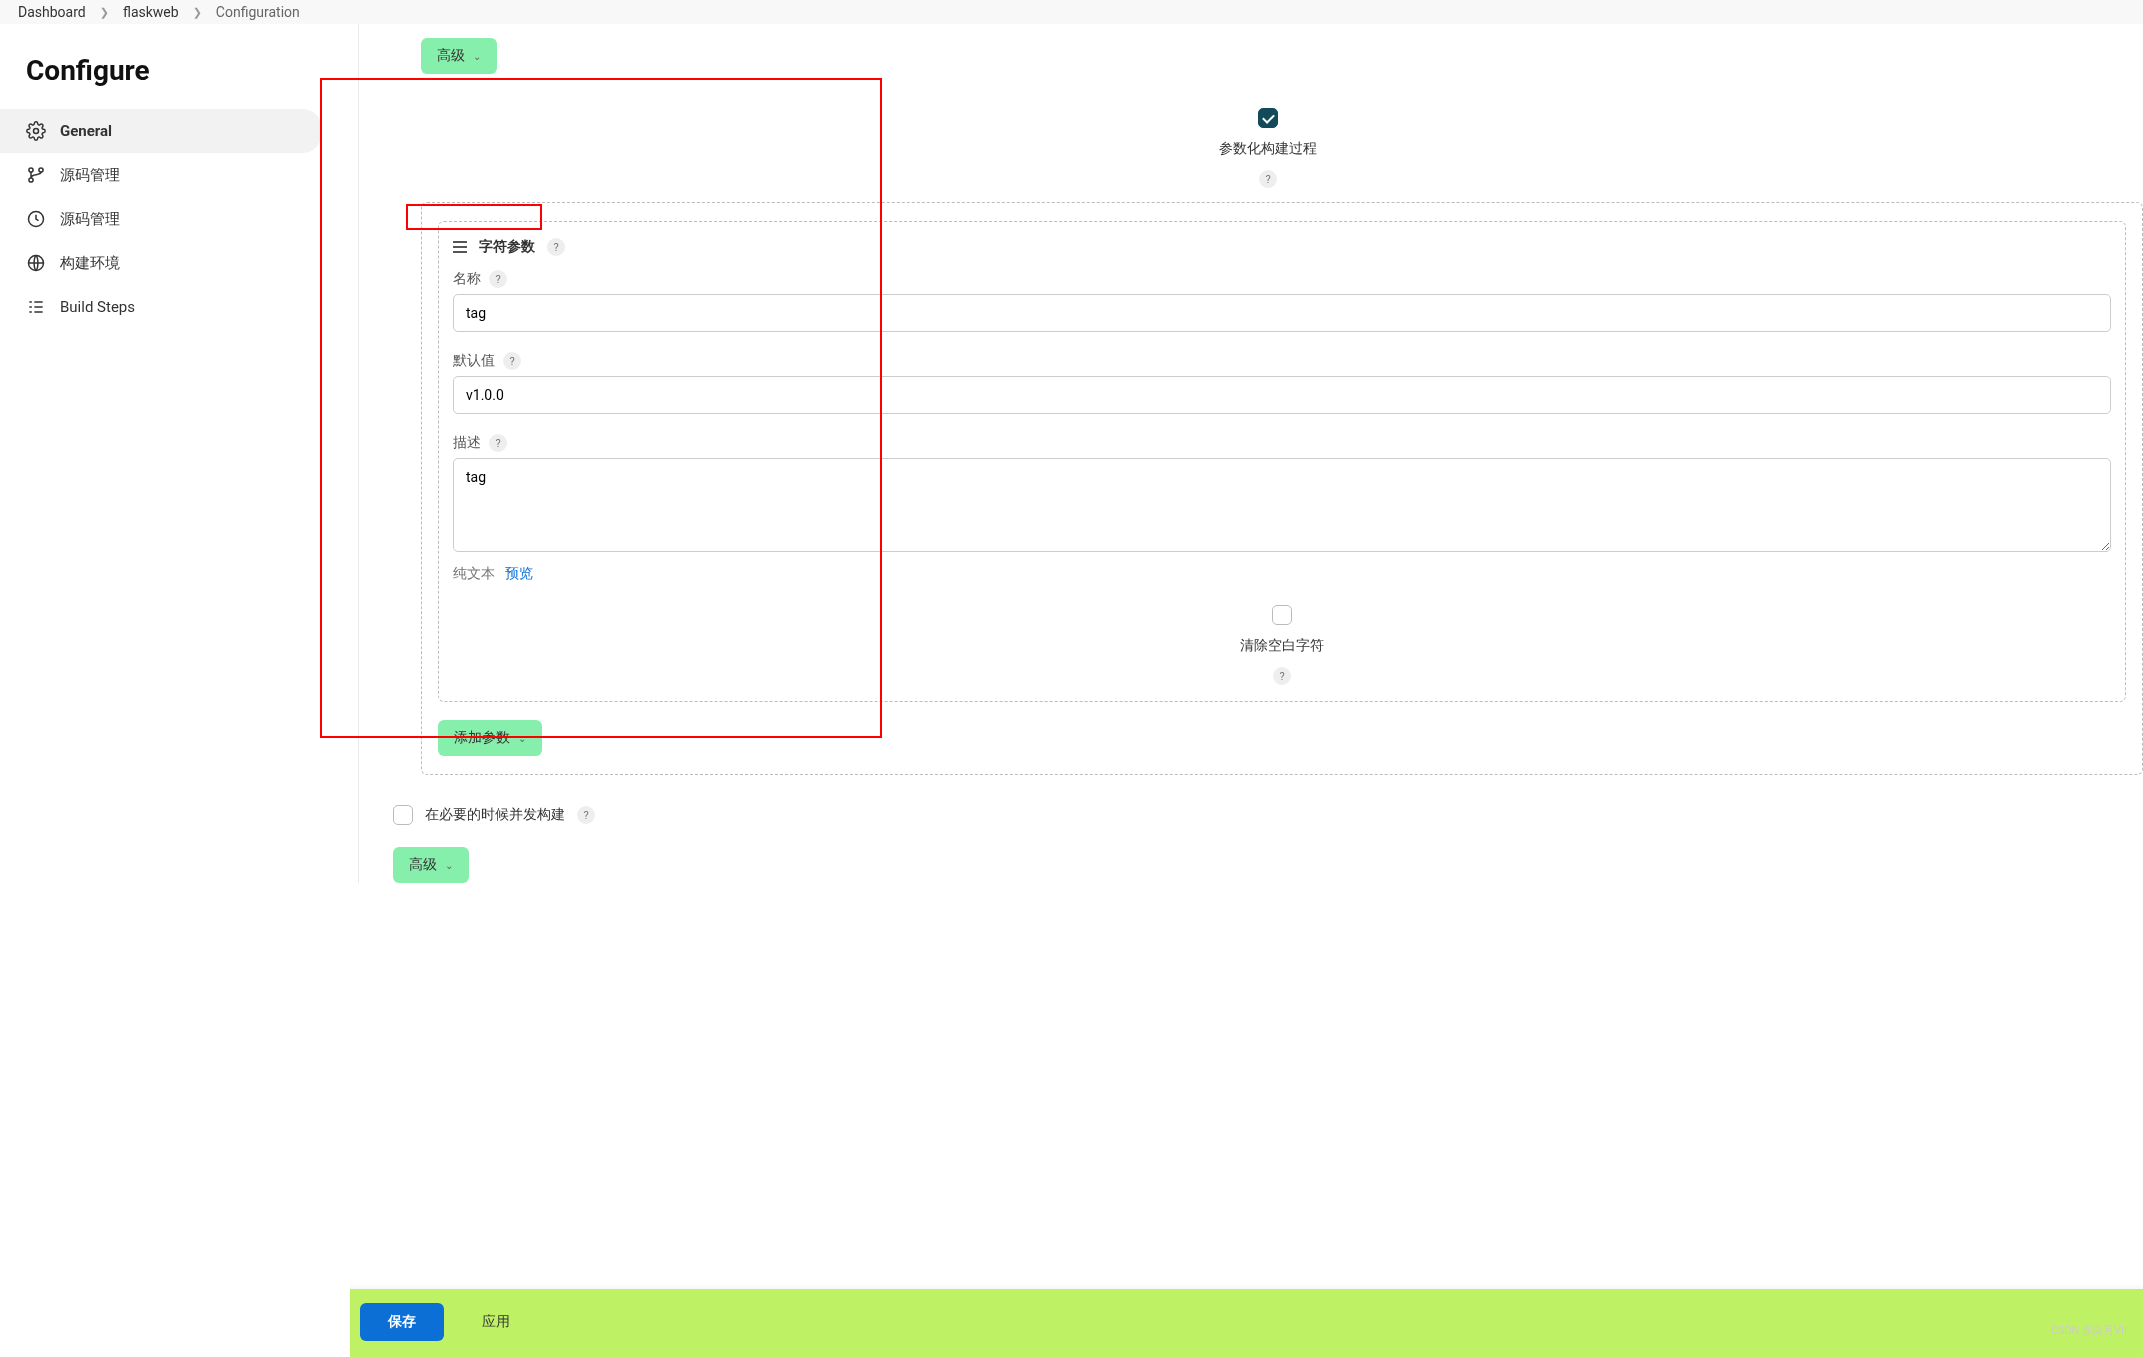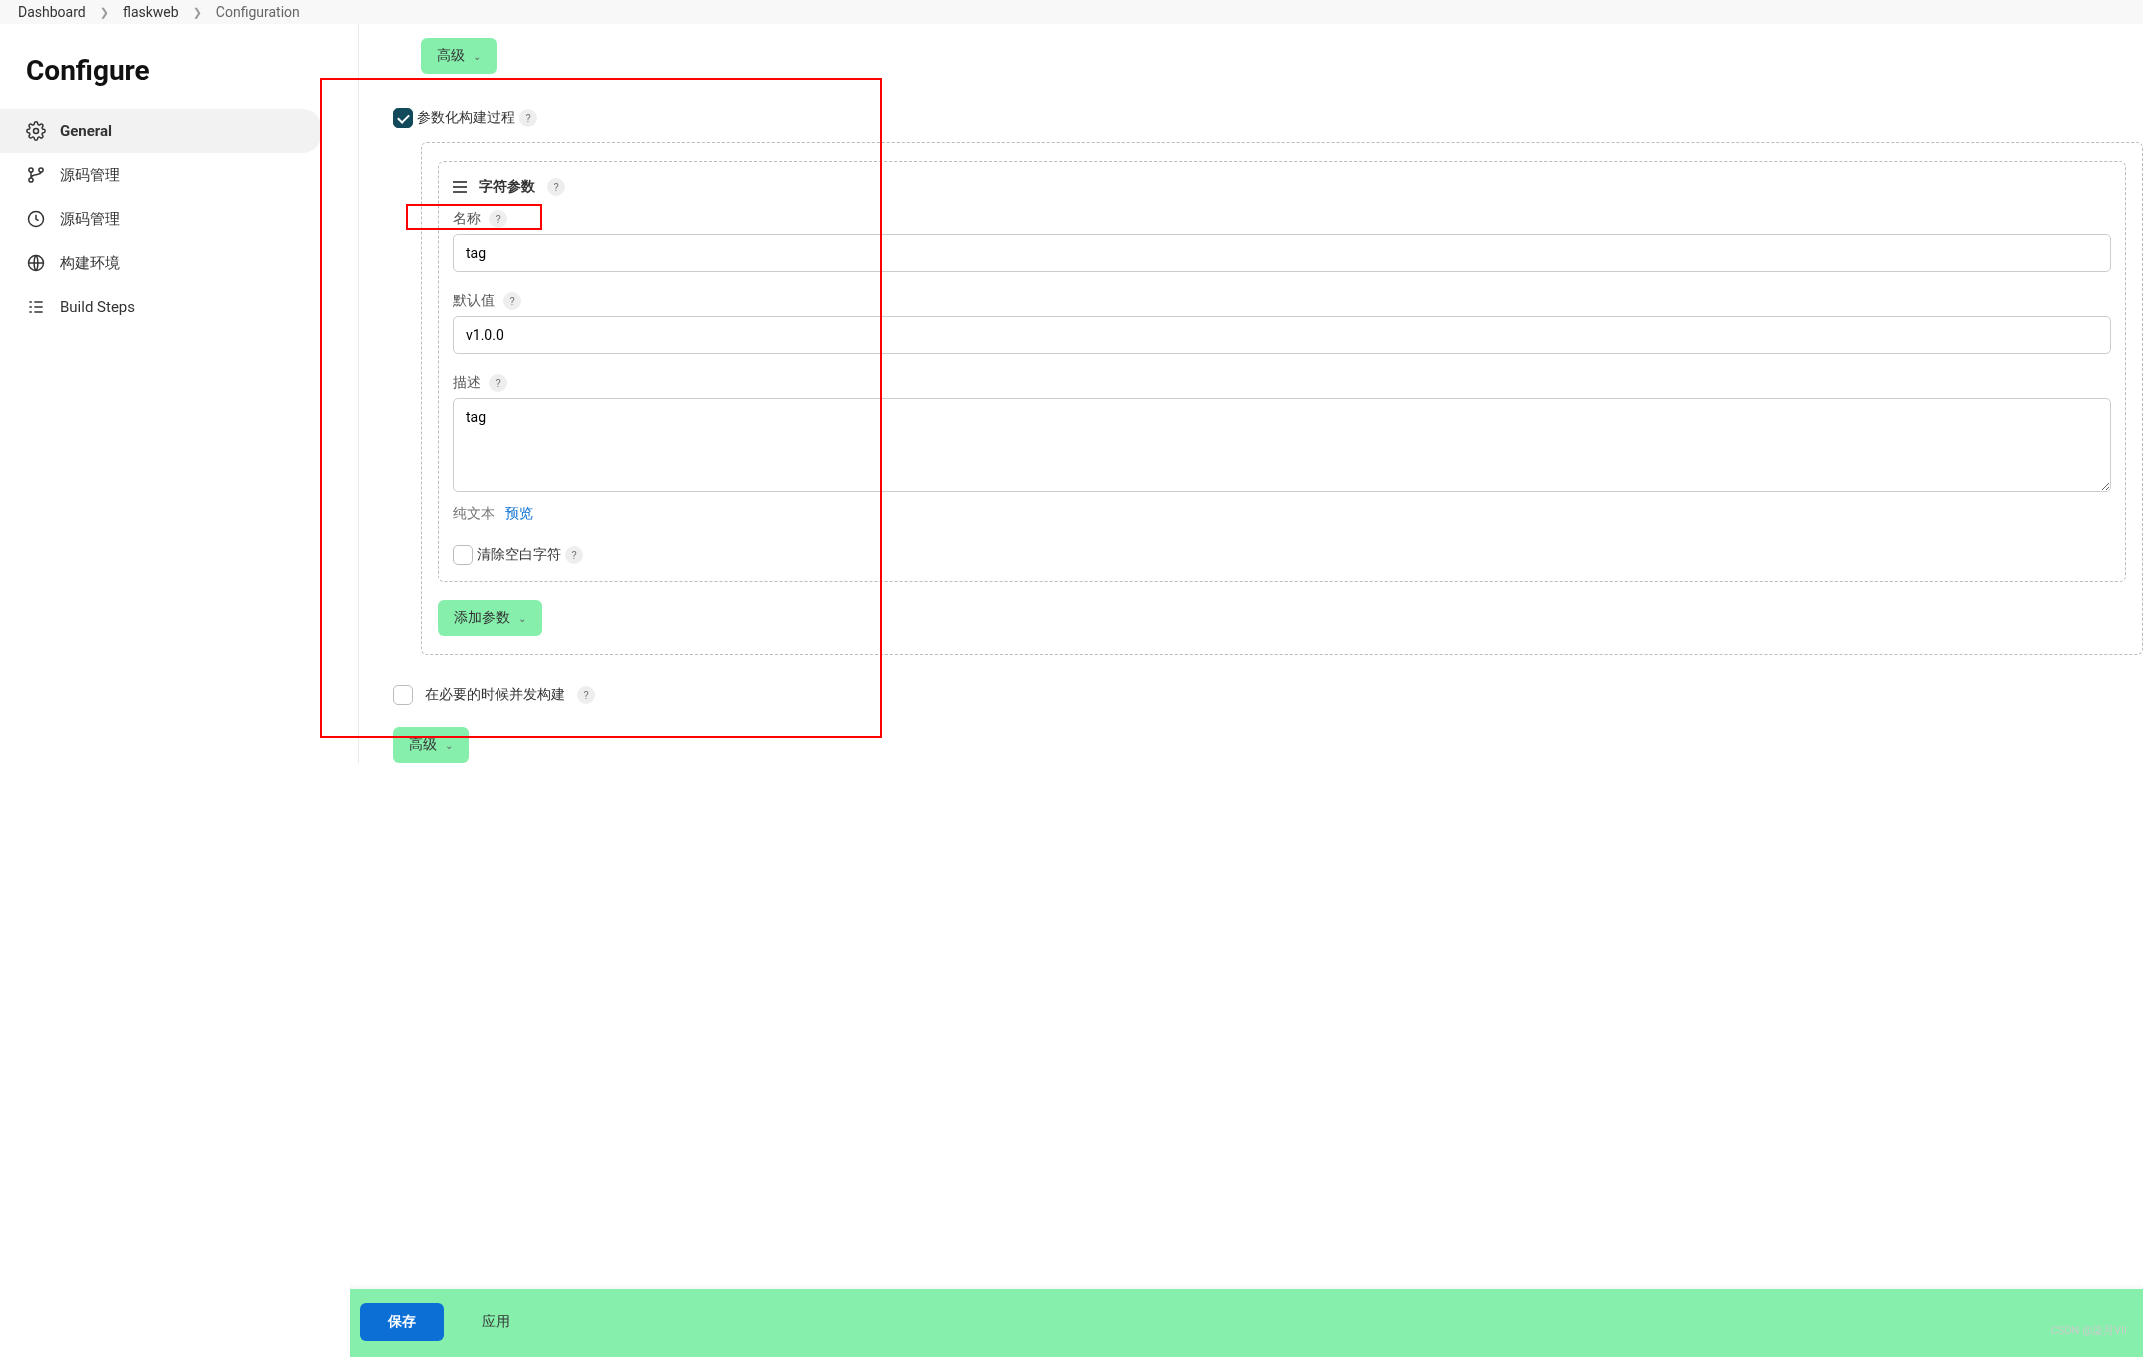--- a/index.html
+++ b/index.html
@@ -21,21 +21,21 @@
     .sidebar-item .icn { width: 20px; height: 20px; display: flex; align-items: center; justify-content: center; flex-shrink: 0; }
     .sidebar-item svg { width: 20px; height: 20px; stroke: #333; fill: none; stroke-width: 1.8; }
     
     
     .main { flex: 1; padding: 0 0 0 0; position: relative; }
     .content-scroll { border-left: 1px solid #eaeaea; margin-left: 28px; padding-left: 34px; padding-top: 14px; min-height: 720px; }
     
     .pill-btn { display: inline-flex; align-items: center; gap: 8px; background: #86efac; border: none; border-radius: 6px; padding: 9px 16px; font-size: 14px; color: #333; cursor: pointer; }
     .pill-btn .caret { font-size: 10px; color: #666; }
     
-    .chk-line { display: flex; align-items: center; gap: 4px; margin-top: 34px; }
+    .chk-line { display: flex; align-items: center; gap: 12px; margin-top: 34px; flex-direction: column; }
     .chk { width: 20px; height: 20px; border-radius: 5px; border: 1.5px solid #bbb; display: flex; align-items: center; justify-content: center; cursor: pointer; flex-shrink: 0; }
     .chk.checked { background: #124a5c; border-color: #124a5c; }
     .chk.checked::after { content: ""; width: 5px; height: 9px; border: solid #fff; border-width: 0 2px 2px 0; transform: rotate(45deg); margin-top: -2px; }
     .chk-label { font-size: 14px; color: #333; }
     .help { width: 18px; height: 18px; border-radius: 50%; background: #eee; color: #777; display: inline-flex; align-items: center; justify-content: center; font-size: 11px; cursor: pointer; }
     
     .dashed-outer { border: 1px dashed #bbb; border-radius: 6px; margin-top: 14px; margin-left: 28px; padding: 18px 16px 18px 16px; }
     .dashed-inner { border: 1px dashed #bbb; border-radius: 6px; padding: 16px 14px 16px 14px; position: relative; }
     .param-header { display: flex; align-items: center; gap: 12px; margin-bottom: 14px; }
     .drag-handle { display: flex; flex-direction: column; gap: 3px; cursor: grab; }
@@ -50,21 +50,21 @@
     .toggle-line .plain { color: #737373; }
     .toggle-line .link { color: #0b6fd6; cursor: pointer; }
     
     .add-param-row { margin-top: 18px; }
     
     .concurrent-line { margin-top: 30px; display: flex; align-items: center; gap: 12px; }
     
     .red-box-outer { position: absolute; border: 2px solid #f00; pointer-events: none; }
     
     
-    .footer-bar { position: fixed; bottom: 0; left: 350px; right: 0; background: #86efac; padding: 14px 10px 16px; display: flex; gap: 24px; align-items: center; }
+    .footer-bar { position: fixed; bottom: 0; left: 350px; right: 0; background: #bef264; padding: 14px 10px 16px; display: flex; gap: 24px; align-items: center; }
     .footer-bar::before { content: ""; position: absolute; top: -6px; left: 0; right: 0; height: 6px; background: linear-gradient(to top, rgba(0,0,0,0.03), transparent); }
     .btn-primary { background: #0b6fd6; color: #fff; border: none; border-radius: 6px; padding: 10px 28px; font-size: 14px; font-weight: 600; cursor: pointer; }
     .btn-secondary { background: transparent; color: #333; border: none; padding: 10px 14px; font-size: 14px; cursor: pointer; }
     
     .watermark { position: fixed; bottom: 19px; right: 16px; color: #ccc; font-size: 11px; pointer-events: none; }
     
     .red-highlight { position: absolute; border: 2px solid #f00; pointer-events: none; }
   </style>
 </head>
 <body>

